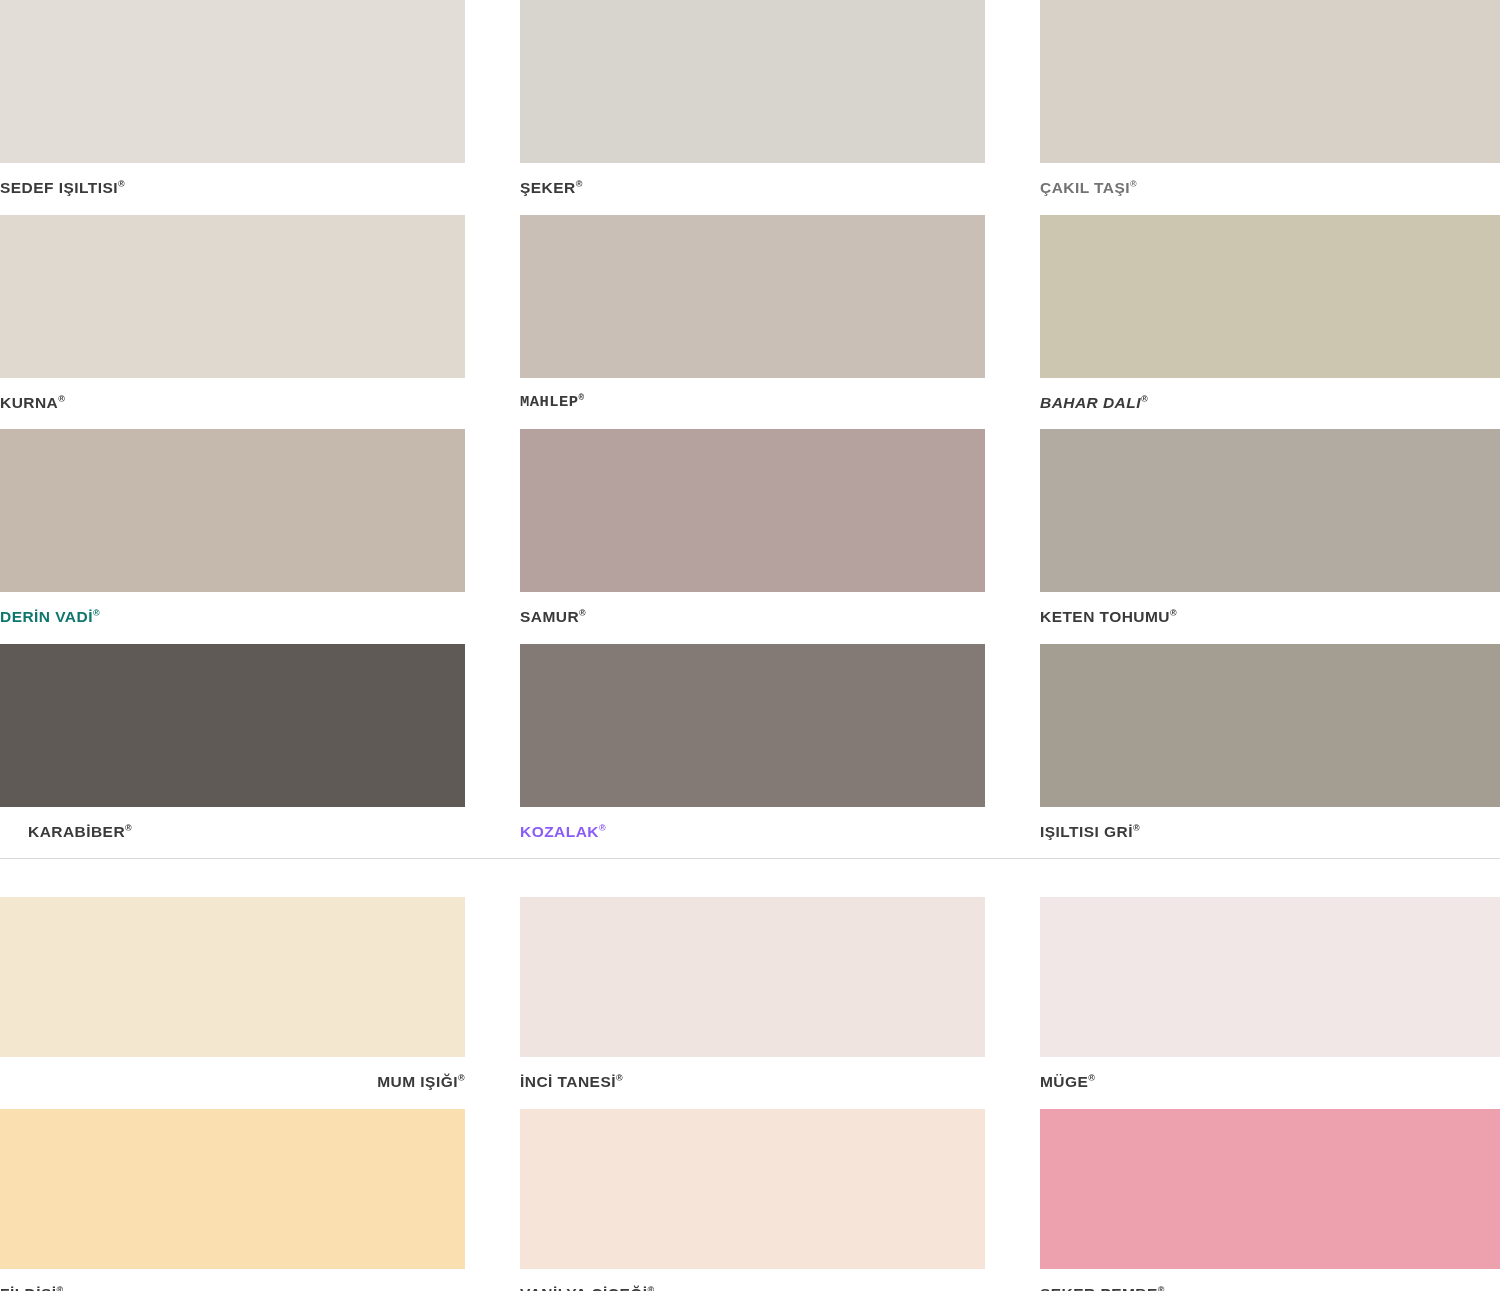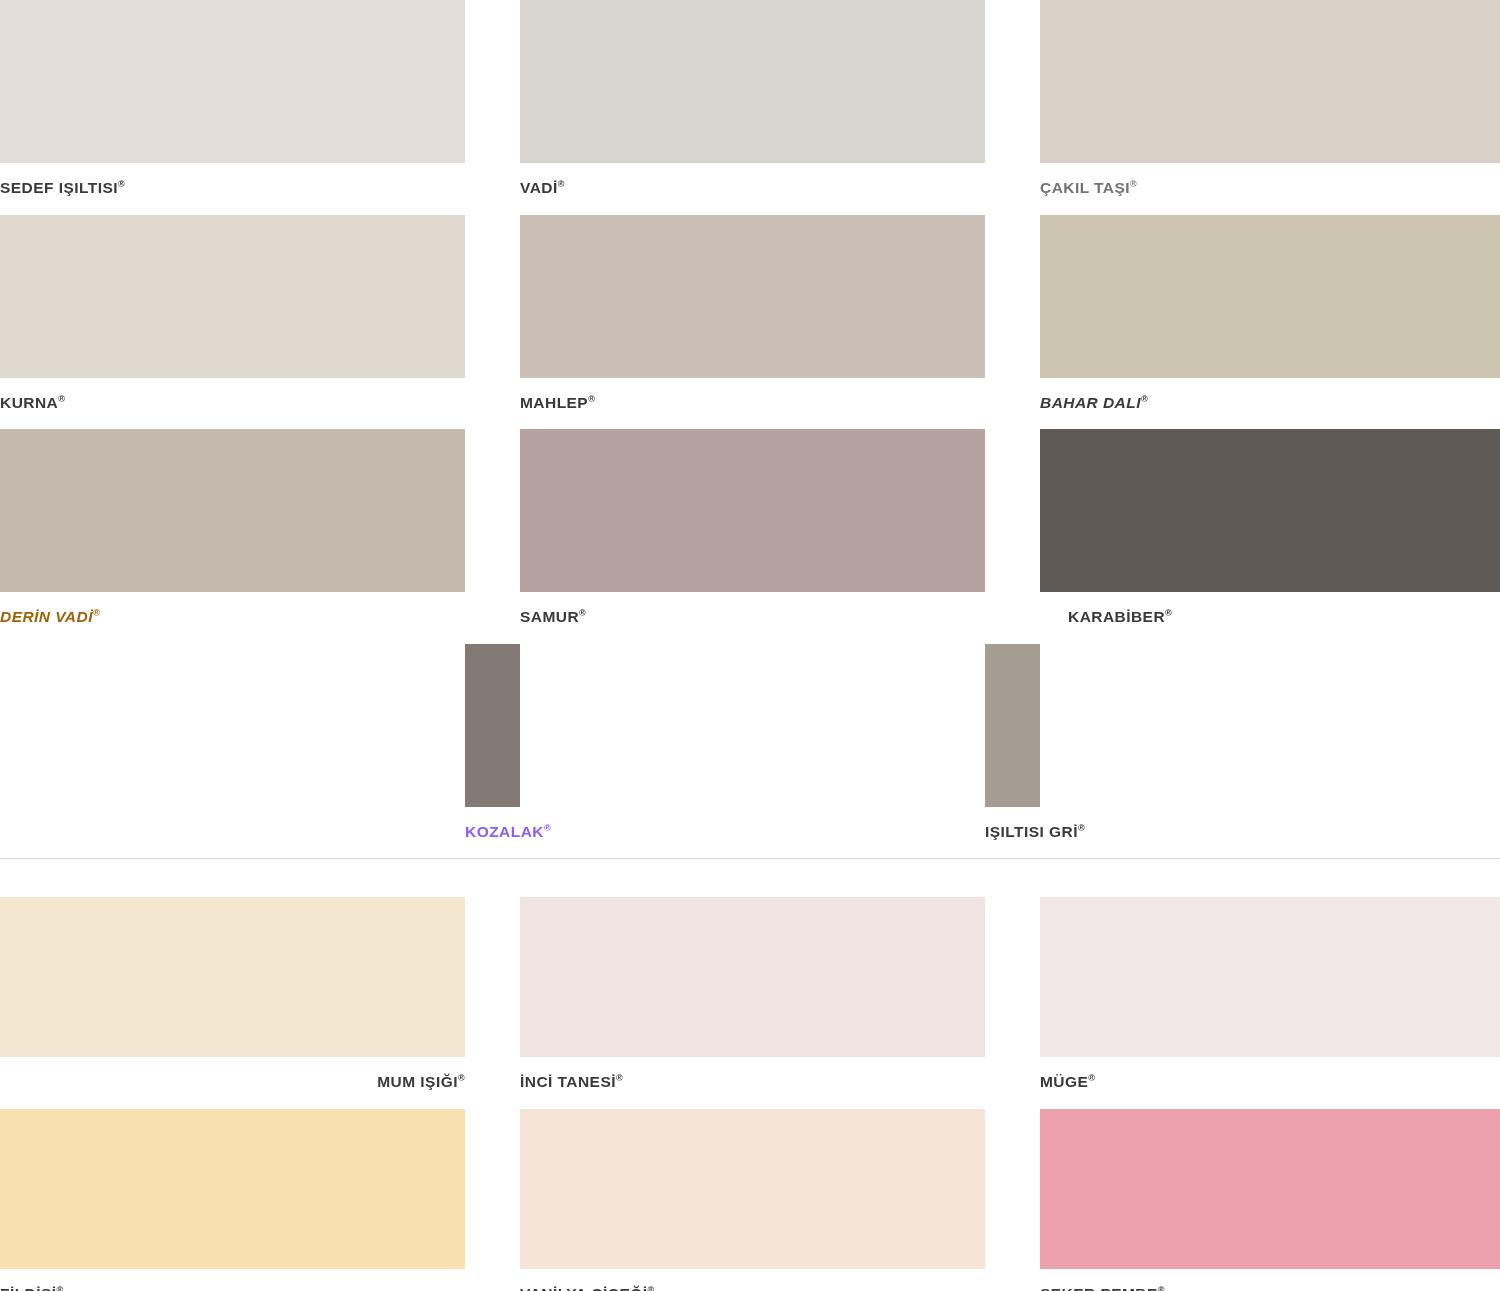--- a/index.html
+++ b/index.html
@@ -71,51 +71,55 @@
   <div id="sections-root">
       <div class="section">
         <div class="swatch-grid">
           <div class="cell">
             <div class="chip" title="SEDEF IŞILTISI" style="height: 163px; background: rgb(227, 221, 216);"></div>
             <div class="chip-label" style="color: rgb(58, 58, 58);"><span>SEDEF IŞILTISI</span><sup>®</sup></div>
           </div>
           <div class="spacer-col"></div>
           <div class="cell">
             <div class="chip" title="KEÇE" style="height: 163px; background: rgb(216, 213, 207);"></div>
-            <div class="chip-label" style="color: rgb(58, 58, 58);"><span>VADİ</span><sup>®</sup></div>
+            <div class="chip-label" style="color: rgb(58, 58, 58);"><span>ŞEKER</span><sup>®</sup></div>
           </div>
           <div class="spacer-col"></div>
           <div class="cell">
             <div class="chip" title="ÇAKIL TAŞI" style="height: 163px; background: rgb(215, 209, 199);"></div>
             <div class="chip-label" style="color: #737373;"><span>ÇAKIL TAŞI</span><sup>®</sup></div>
           </div>
           <div class="cell">
             <div class="chip" title="KURNA" style="height: 163px; background: rgb(223, 217, 207);"></div>
             <div class="chip-label" style="color: rgb(58, 58, 58);"><span>KURNA</span><sup>®</sup></div>
           </div>
           <div class="spacer-col"></div>
           <div class="cell">
             <div class="chip" title="MAHLEP" style="height: 163px; background: rgb(202, 191, 183);"></div>
-            <div class="chip-label" style="color: rgb(58, 58, 58);"><span>MAHLEP</span><sup>®</sup></div>
+            <div class="chip-label" style="color: rgb(58, 58, 58); font-family: Liberation Mono, monospace;"><span>MAHLEP</span><sup>®</sup></div>
           </div>
           <div class="spacer-col"></div>
           <div class="cell">
             <div class="chip" title="BAHAR DALI" style="height: 163px; background: rgb(204, 198, 177);"></div>
             <div class="chip-label" style="color: rgb(58, 58, 58); font-style: italic;"><span>BAHAR DALI</span><sup>®</sup></div>
           </div>
           <div class="cell">
             <div class="chip" title="DERİN VADİ" style="height: 163px; background: rgb(197, 184, 172);"></div>
-            <div class="chip-label" style="color: #a16207; font-style: italic;"><span>DERİN VADİ</span><sup>®</sup></div>
+            <div class="chip-label" style="color: #0f766e;"><span>DERİN VADİ</span><sup>®</sup></div>
           </div>
           <div class="spacer-col"></div>
           <div class="cell">
             <div class="chip" title="SAMUR" style="height: 163px; background: rgb(181, 162, 158);"></div>
             <div class="chip-label" style="color: rgb(58, 58, 58);"><span>SAMUR</span><sup>®</sup></div>
           </div>
           <div class="spacer-col"></div>
+          <div class="cell">
+            <div class="chip" title="KETEN TOHUMU" style="height: 163px; background: rgb(178, 171, 162);"></div>
+            <div class="chip-label" style="color: rgb(58, 58, 58);"><span>KETEN TOHUMU</span><sup>®</sup></div>
+          </div>
           <div class="cell">
             <div class="chip" title="KARABİBER" style="height: 163px; background: rgb(95, 90, 86);"></div>
             <div class="chip-label" style="color: rgb(58, 58, 58); padding-left: 28px;"><span>KARABİBER</span><sup>®</sup></div>
           </div>
           <div class="spacer-col"></div>
           <div class="cell">
             <div class="chip" title="KOZALAK" style="height: 163px; background: rgb(131, 122, 118);"></div>
             <div class="chip-label" style="color: #8b5cf6;"><span>KOZALAK</span><sup>®</sup></div>
           </div>
           <div class="spacer-col"></div>

